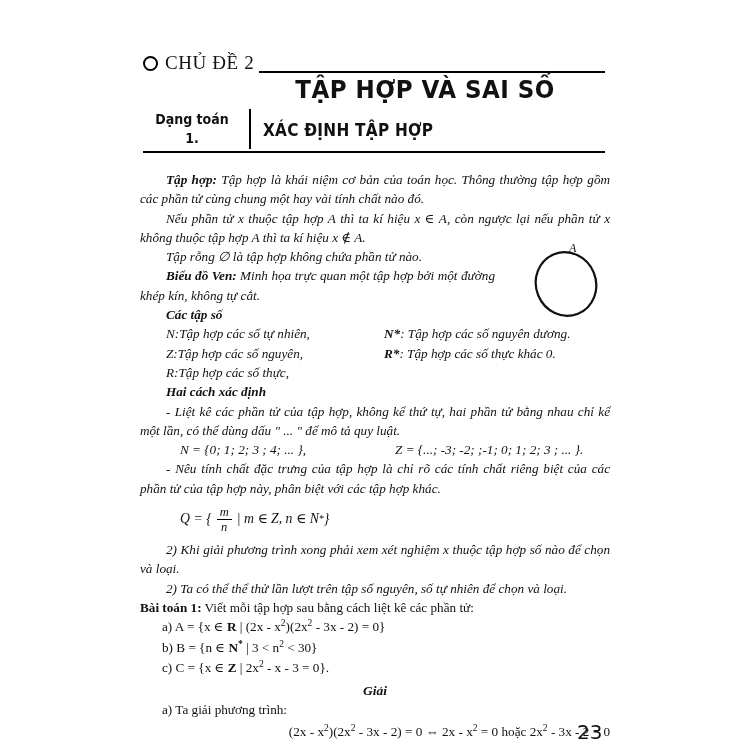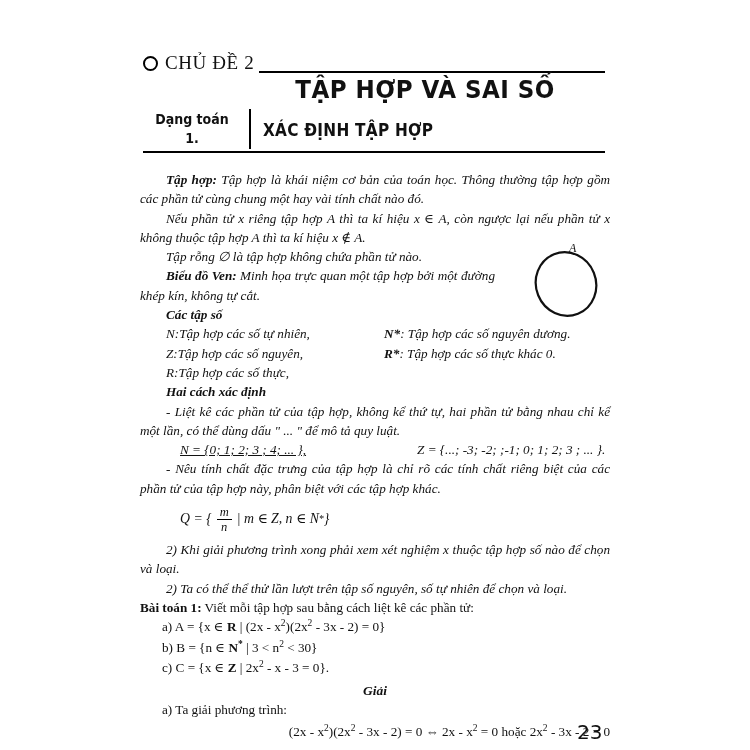--- a/index.html
+++ b/index.html
@@ -151,22 +151,22 @@
   .setcols .col { width: 218px; }
   .setcols .row { line-height: 19.3px; white-space: nowrap; }
 
   
   .twocol-line {
     display: flex;
     font-style: italic;
     margin: 0;
     padding-left: 40px;
   }
-  .twocol-line .c1 { width: 215px; white-space: nowrap; text-decoration: underline; }
-  .twocol-line .c2 { white-space: nowrap; margin-left: 22px; }
+  .twocol-line .c1 { width: 215px; white-space: nowrap; }
+  .twocol-line .c2 { white-space: nowrap; }
 
   
   .formula-q {
     display: flex;
     align-items: center;
     font-style: italic;
     padding-left: 40px;
     margin: 4px 0 4px 0;
     font-size: 13.8px;
     height: 34px;
@@ -264,21 +264,21 @@
     <svg width="80" height="76" viewBox="0 0 80 76" aria-hidden="true">
       <ellipse cx="38" cy="40" rx="30" ry="32" transform="rotate(-22 38 40)" fill="none" stroke="#111" stroke-width="2.2"></ellipse>
     </svg>
     <span class="venn-label">A</span>
   </div>
 
   <div class="body">
 
     <p class="p"><span class="bi">Tập hợp:</span><span> Tập hợp là khái niệm cơ bản của toán học. Thông thường tập hợp gồm các phần tử cùng chung một hay vài tính chất nào đó.</span></p>
 
-    <p class="p"><span>Nếu phần tử x riêng tập hợp A thì ta kí hiệu x </span><span>∈</span><span> A, còn ngược lại nếu phần tử x không thuộc tập hợp A thì ta kí hiệu x </span><span>∉</span><span> A.</span></p>
+    <p class="p"><span>Nếu phần tử x thuộc tập hợp A thì ta kí hiệu x </span><span>∈</span><span> A, còn ngược lại nếu phần tử x không thuộc tập hợp A thì ta kí hiệu x </span><span>∉</span><span> A.</span></p>
 
     <p class="p"><span>Tập rỗng </span><span>∅</span><span> là tập hợp không chứa phần tử nào.</span></p>
 
     <p class="p" style="width:355px;"><span class="bi">Biểu đồ Ven:</span><span> Minh họa trực quan một tập hợp bởi một đường khép kín, không tự cắt.</span></p>
 
     <p class="p bi" style="text-indent:26px;">Các tập số</p>
 
     <div class="setcols">
       <div class="col">
         <div class="row">N:Tập hợp các số tự nhiên,</div>

